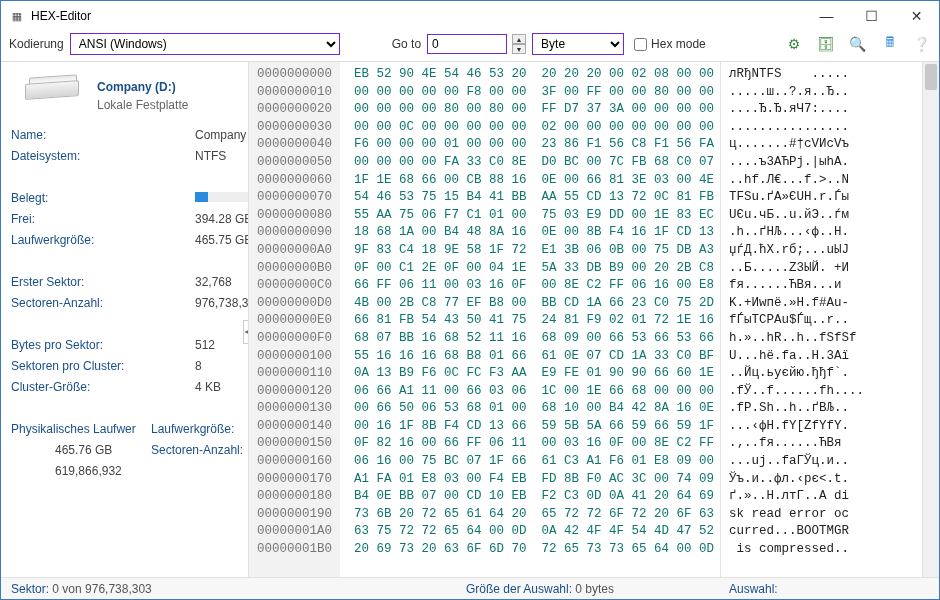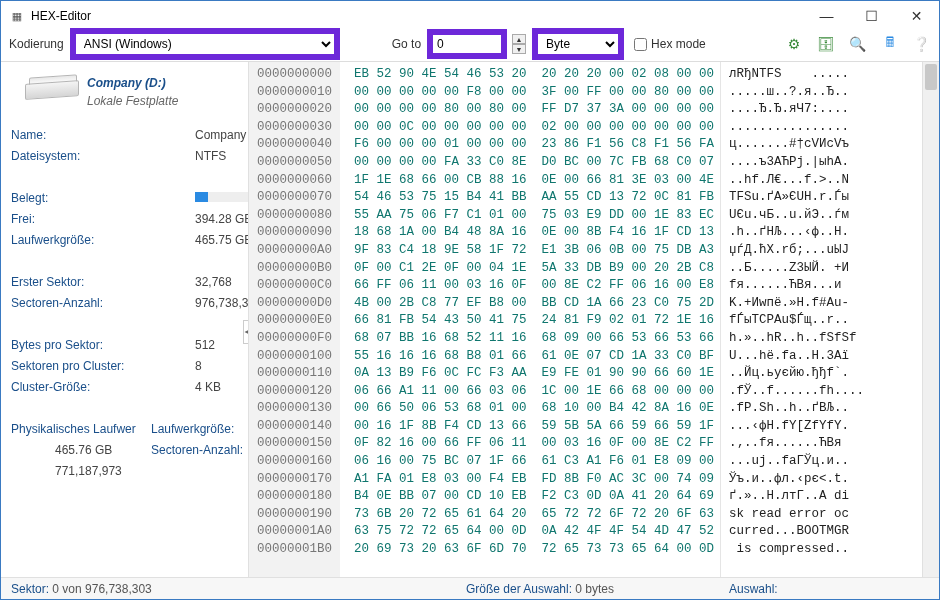--- a/index.html
+++ b/index.html
@@ -4,32 +4,32 @@
 <style>
 * { box-sizing: border-box; margin: 0; padding: 0; }
 body { font-family: "Segoe UI", Tahoma, sans-serif; font-size: 12px; color: #333; background: #fff; width: 940px; height: 600px; overflow: hidden; border: 1px solid #3a7ac2; }
 .titlebar { height: 30px; display: flex; align-items: center; padding: 0 0 0 8px; }
 .titlebar .icon-sq { width: 16px; height: 16px; margin-right: 6px; font-size: 11px; color: #555; display:flex;align-items:center;justify-content:center;}
 .titlebar .title { flex: 1; font-size: 12px; color: #000; }
 .winbtns { display: flex; }
 .winbtn { width: 45px; height: 30px; display: flex; align-items: center; justify-content: center; color: #333; font-size: 14px; cursor: pointer; }
 .toolbar { height: 30px; display: flex; align-items: center; padding: 0 8px 4px 8px; gap: 6px; }
 .toolbar label { font-size: 12px; }
-.toolbar select, .toolbar input[type=text] { font-size: 12px; padding: 2px 4px; border: 6px solid #6d28d9; background: #fff; }
+.toolbar select, .toolbar input[type=text] { font-size: 12px; padding: 2px 4px; border: 1px solid #6d28d9; background: #fff; }
 #encoding { width: 270px; }
 #goto { width: 80px; }
 .spinner { display: flex; flex-direction: column; margin-left: -1px; }
 .spinner div { width: 14px; height: 10px; border: 1px solid #aaa; font-size: 7px; display: flex; align-items: center; justify-content: center; cursor: pointer; background:#f0f0f0;}
 #unit { width: 92px; }
 .chk { display: flex; align-items: center; gap: 4px; margin-left: 4px; }
 .tool-right { margin-left: auto; display: flex; gap: 14px; align-items: center; }
 .ticon { width: 18px; height: 18px; display: flex; align-items: center; justify-content: center; font-size: 14px; cursor: pointer; }
 .main { display: flex; height: calc(600px - 30px - 30px - 22px - 2px); border-top: 1px solid #ddd; }
 .left { width: 248px; border-right: 1px solid #e0e0e0; padding: 8px 6px 8px 10px; position:relative; overflow:hidden;}
-.drive-head { display: flex; align-items: flex-start; margin: 6px 0 12px 0; font-style: italic; }
+.drive-head { display: flex; align-items: center; gap: 10px; margin: 6px 0 12px 0; }
 .drive-img { width: 62px; height: 34px; position: relative; margin-top: 6px; margin-left:14px;}
 .drive-img .body3d { width: 54px; height: 16px; background: linear-gradient(#f4f4f4,#d5d5d5); border: 1px solid #b5b5b5; transform: skewY(-4deg); border-radius:2px;}
 .drive-img .top3d { width: 48px; height: 9px; background: linear-gradient(#e8e8e8,#fff); border: 1px solid #b5b5b5; position: absolute; top: -6px; left: 4px; transform: skewY(-4deg); border-radius:2px;}
 .drive-title { font-weight: 600; color: #1a4f8a; font-size: 12px; }
 .drive-sub { color: #666; margin-top: 4px; font-size: 12px; }
 .props { display: grid; grid-template-columns: 140px 1fr; row-gap: 7px; margin-top: 6px; font-size: 12px; }
 .props .lbl { color: #1a4f8a; }
 .props .val { color: #444; margin-left: 44px; }
 .sep { height: 14px; }
 .bar { width: 96px; height: 10px; background: #eee; display: inline-block; position: relative; }
@@ -122,21 +122,21 @@
         <div class="val">512</div>
         <div class="lbl">Sektoren pro Cluster:</div>
         <div class="val">8</div>
         <div class="lbl">Cluster-Größe:</div>
         <div class="val">4 KB</div>
         <div class="sep" style="grid-column: 1 / 3;"></div>
         <div class="lbl">Physikalisches Laufwer</div>
         <div class="lbl">Laufwerkgröße:</div>
         <div class="val">465.76 GB</div>
         <div class="lbl">Sectoren-Anzahl:</div>
-        <div class="val">771,187,973</div>
+        <div class="val">619,866,932</div>
       </div>
     <div class="collapse">◂</div>
   </div>
 
   <div class="hexwrap">
     <div class="offcol">0000000000
 0000000010
 0000000020
 0000000030
 0000000040

